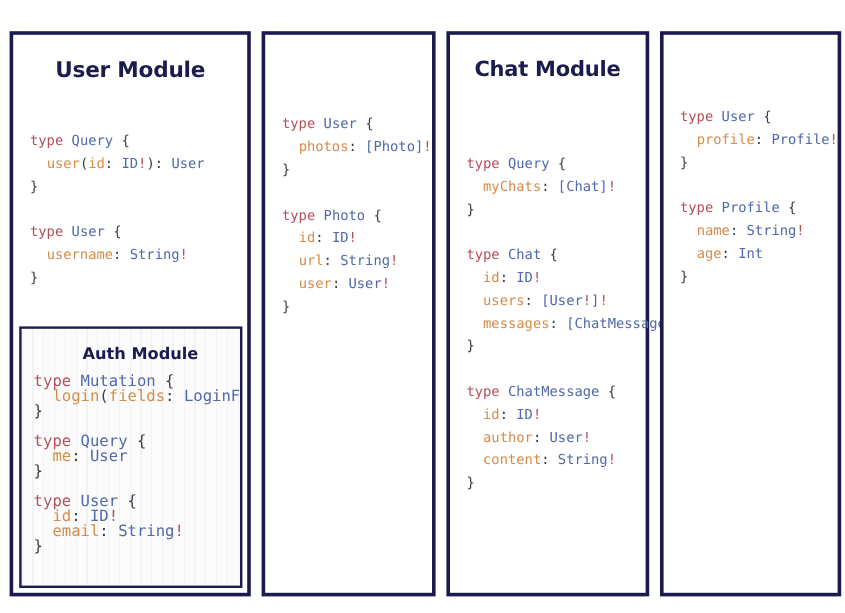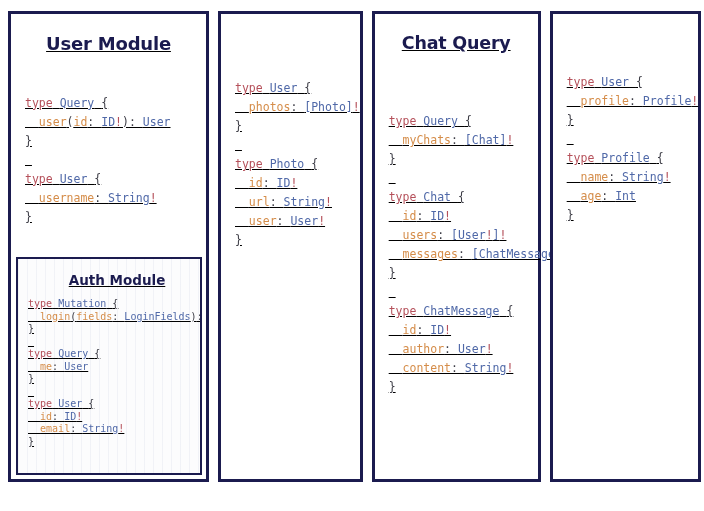--- a/index.html
+++ b/index.html
@@ -11,25 +11,24 @@
     font-family: "DejaVu Sans", sans-serif;
     overflow: hidden;
     position: relative;
   }
 
   .board {
     position: absolute;
     left: 0; top: 0;
     width: 704px; height: 511px;
     display: flex;
-    align-items: flex-start;
+    align-items: center;
     padding: 11px 4px 0 8px;
     box-sizing: border-box;
     gap: 9px;
-    text-decoration: underline;
   }
 
   .card {
     border: 3px solid #1b1b4f;
     background: #ffffff;
     box-sizing: border-box;
     display: flex;
     flex-direction: column;
     align-items: stretch;
   }
@@ -105,21 +104,21 @@
     text-align: center;
     font-weight: bold;
     color: #1b1b4f;
     font-size: 13.5px;
     margin: 13px 0 0 0;
     padding-left: 16px;
   }
   .code-sm {
     position: relative;
     font-family: "DejaVu Sans Mono", monospace;
-    font-size: 10px;
+    font-size: 13px;
     line-height: 12.5px;
     color: #3d3d46;
     white-space: pre;
     margin: 0;
     padding: 10px 0 0 10px;
   }
   .code-sm .ln { height: 12.5px; }
 </style>
 </head>
 <body>
@@ -141,21 +140,21 @@
 
   <div class="card col-gallery">
     <div class="spacer-lg"></div>
     <div class="spacer-md"></div>
     <div class="code-wrap">
       <pre class="code"><span class="ln"><span class="kw">type</span> <span class="tname">User</span> <span class="pun">{</span></span><span class="ln">  <span class="fld">photos</span><span class="pun">: </span><span class="tname">[Photo]</span><span class="bang">!</span></span><span class="ln"><span class="pun">}</span></span><span class="ln"> </span><span class="ln"><span class="kw">type</span> <span class="tname">Photo</span> <span class="pun">{</span></span><span class="ln">  <span class="fld">id</span><span class="pun">: </span><span class="tname">ID</span><span class="bang">!</span></span><span class="ln">  <span class="fld">url</span><span class="pun">: </span><span class="tname">String</span><span class="bang">!</span></span><span class="ln">  <span class="fld">user</span><span class="pun">: </span><span class="tname">User</span><span class="bang">!</span></span><span class="ln"><span class="pun">}</span></span></pre>
     </div>
   </div>
 
   <div class="card col-chat">
-    <div class="card-title">Chat Query</div>
+    <div class="card-title">Chat Module</div>
     <div class="spacer-lg"></div>
     <div class="spacer-sm"></div>
     <div class="code-wrap">
       <pre class="code"><span class="ln"><span class="kw">type</span> <span class="tname">Query</span> <span class="pun">{</span></span><span class="ln">  <span class="fld">myChats</span><span class="pun">: </span><span class="tname">[Chat]</span><span class="bang">!</span></span><span class="ln"><span class="pun">}</span></span><span class="ln"> </span><span class="ln"><span class="kw">type</span> <span class="tname">Chat</span> <span class="pun">{</span></span><span class="ln">  <span class="fld">id</span><span class="pun">: </span><span class="tname">ID</span><span class="bang">!</span></span><span class="ln">  <span class="fld">users</span><span class="pun">: </span><span class="tname">[User<span class="bang">!</span>]</span><span class="bang">!</span></span><span class="ln">  <span class="fld">messages</span><span class="pun">: </span><span class="tname">[ChatMessage]</span><span class="bang">!</span></span><span class="ln"><span class="pun">}</span></span><span class="ln"> </span><span class="ln"><span class="kw">type</span> <span class="tname">ChatMessage</span> <span class="pun">{</span></span><span class="ln">  <span class="fld">id</span><span class="pun">: </span><span class="tname">ID</span><span class="bang">!</span></span><span class="ln">  <span class="fld">author</span><span class="pun">: </span><span class="tname">User</span><span class="bang">!</span></span><span class="ln">  <span class="fld">content</span><span class="pun">: </span><span class="tname">String</span><span class="bang">!</span></span><span class="ln"><span class="pun">}</span></span></pre>
     </div>
   </div>
 
   <div class="card col-profile">
     <div class="spacer-lg"></div>
     <div class="spacer-sm"></div>

